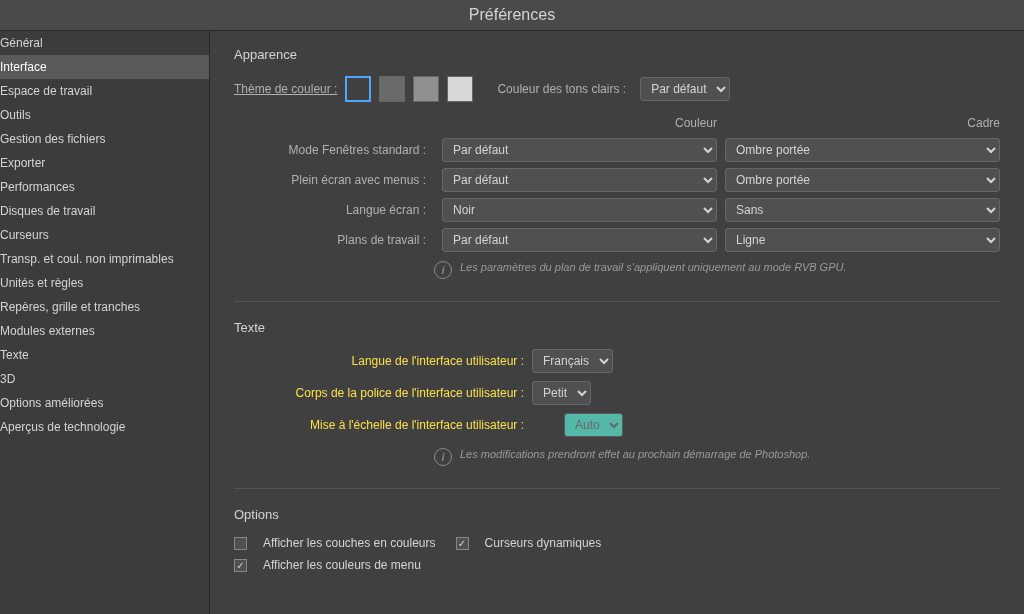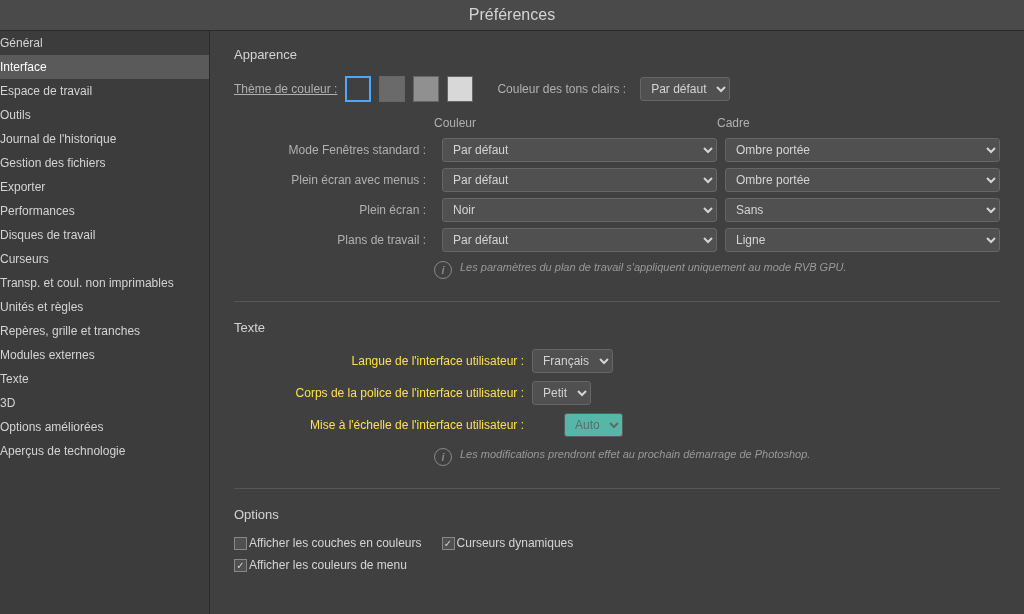--- a/index.html
+++ b/index.html
@@ -106,21 +106,21 @@
       margin-left: 32px;
     }
     
     .mode-header-row {
       display: grid;
       grid-template-columns: 200px 1fr 1fr;
       margin-bottom: 4px;
       padding-left: 0;
     }
     .col-header {
-      text-align: left;
+      text-align: right;
       font-size: 12px;
       color: #b0b0b0;
       padding-bottom: 4px;
     }
     .mode-row {
       display: grid;
       grid-template-columns: 200px 1fr 1fr;
       align-items: center;
       margin-bottom: 6px;
       gap: 8px;
@@ -178,21 +178,21 @@
     
     .options-section .option-row {
       display: flex;
       align-items: center;
       gap: 20px;
       margin-bottom: 8px;
     }
     .option-item {
       display: flex;
       align-items: center;
-      gap: 2px;
+      gap: 16px;
     }
     .checkbox {
       width: 13px;
       height: 13px;
       border: 1px solid #888;
       background: #505050;
       display: flex;
       align-items: center;
       justify-content: center;
       cursor: pointer;
@@ -218,21 +218,20 @@
   <span>Préférences</span>
 </div>
 
 <div class="main-layout">
 
   <div class="sidebar" id="sidebar">
       <div class="sidebar-item">Général</div>
       <div class="sidebar-item active">Interface</div>
       <div class="sidebar-item">Espace de travail</div>
       <div class="sidebar-item">Outils</div>
-      <div class="sidebar-item">Journal de l'historique</div>
       <div class="sidebar-item">Gestion des fichiers</div>
       <div class="sidebar-item">Exporter</div>
       <div class="sidebar-item">Performances</div>
       <div class="sidebar-item">Disques de travail</div>
       <div class="sidebar-item">Curseurs</div>
       <div class="sidebar-item">Transp. et coul. non imprimables</div>
       <div class="sidebar-item">Unités et règles</div>
       <div class="sidebar-item">Repères, grille et tranches</div>
       <div class="sidebar-item">Modules externes</div>
       <div class="sidebar-item">Texte</div>
@@ -269,21 +268,21 @@
             <div class="mode-row-label">Mode Fenêtres standard :</div>
             <select><option>Par défaut</option></select>
             <select><option>Ombre portée</option></select>
           </div>
           <div class="mode-row">
             <div class="mode-row-label">Plein écran avec menus :</div>
             <select><option>Par défaut</option></select>
             <select><option>Ombre portée</option></select>
           </div>
           <div class="mode-row">
-            <div class="mode-row-label">Plein écran :</div>
+            <div class="mode-row-label">Langue écran :</div>
             <select><option>Noir</option></select>
             <select><option>Sans</option></select>
           </div>
           <div class="mode-row">
             <div class="mode-row-label">Plans de travail :</div>
             <select><option>Par défaut</option></select>
             <select><option>Ligne</option></select>
           </div>
         </div>
 

